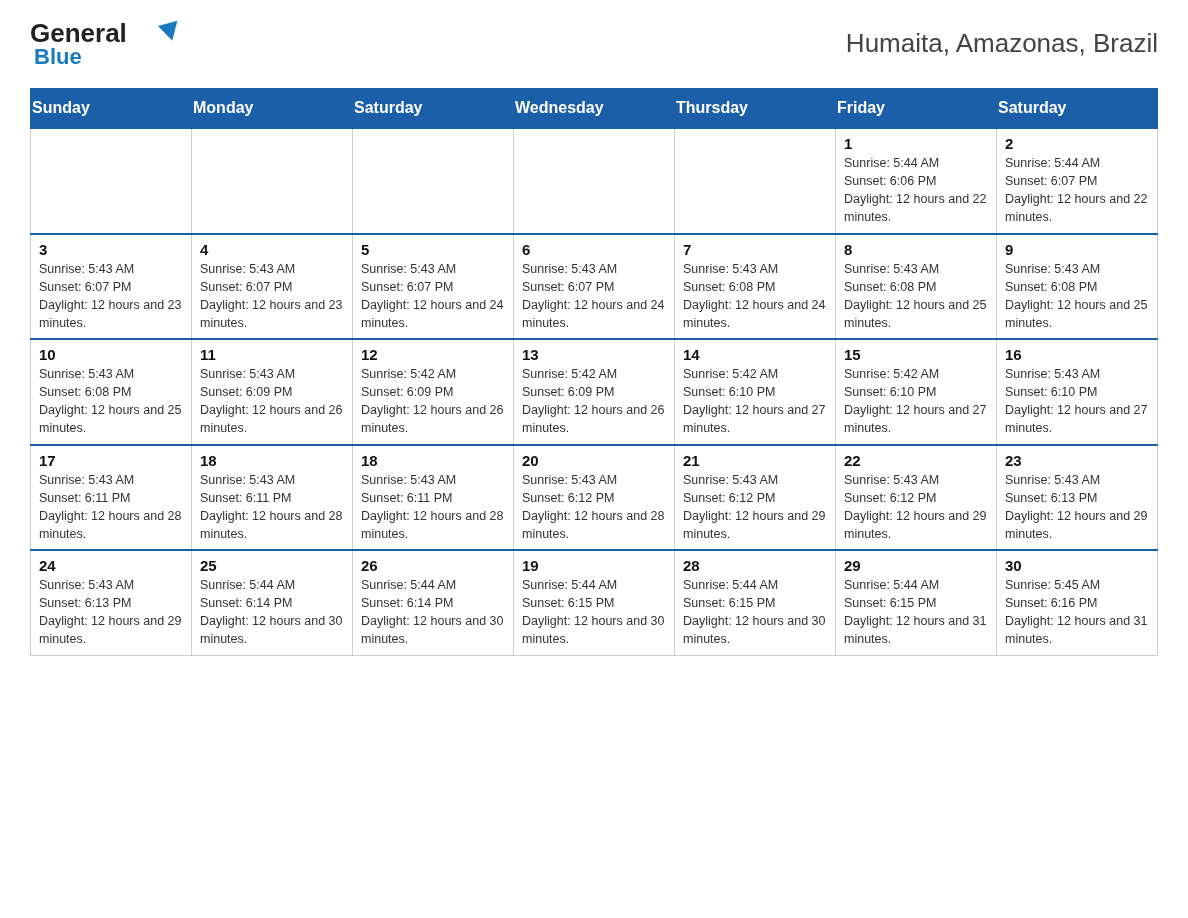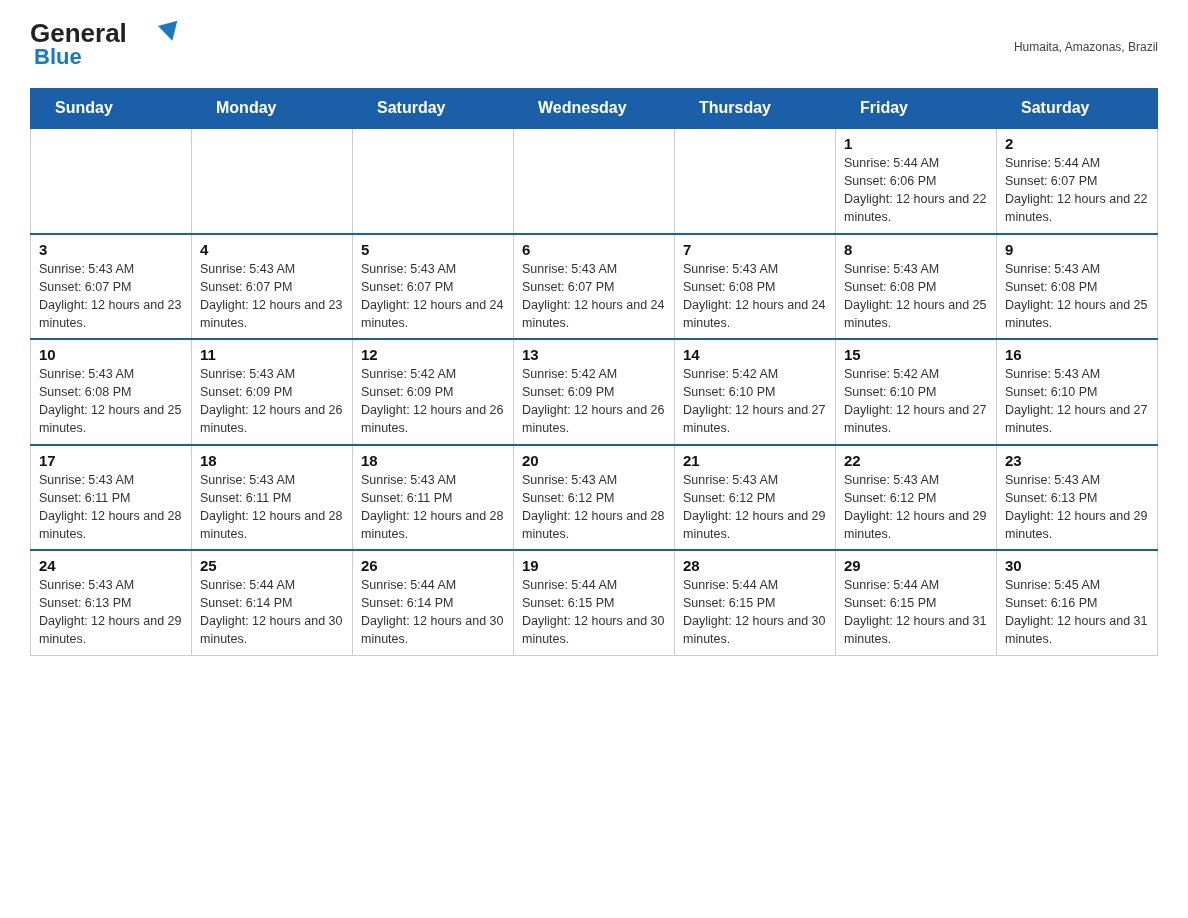--- a/index.html
+++ b/index.html
@@ -50,34 +50,34 @@
     .title-area {
       text-align: right;
     }
     .month-title {
       font-size: 52px;
       font-weight: normal;
       color: #111;
       line-height: 1.1;
     }
     .subtitle {
-      font-size: 12px;
+      font-size: 26px;
       color: #444;
-      margin-top: 20px;
+      margin-top: 8px;
     }
     .calendar {
       width: 100%;
       border-collapse: collapse;
     }
     .calendar thead tr th {
       background: #1a5fa8;
       color: #fff;
       font-size: 16px;
       font-weight: bold;
-      padding: 10px 24px;
+      padding: 10px 1px;
       text-align: left;
       border: 1px solid #1a5fa8;
     }
     .calendar tbody tr td {
       vertical-align: top;
       border: 1px solid #ccc;
       padding: 6px 8px;
       width: 14.28%;
       font-size: 13px;
       background: #fff;

